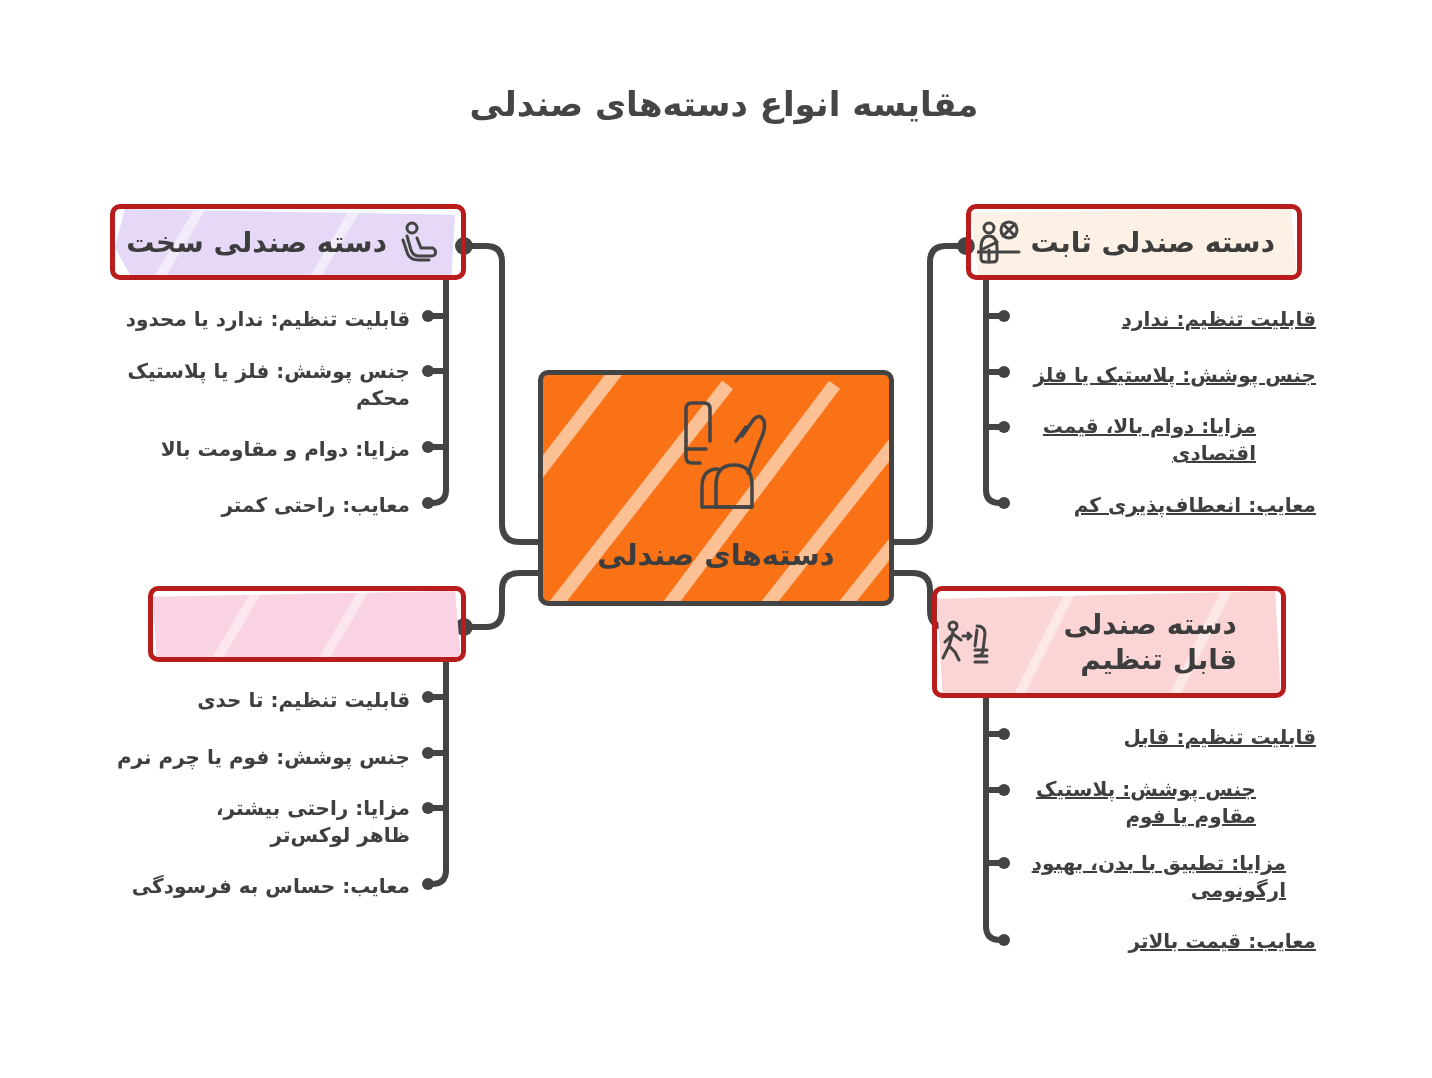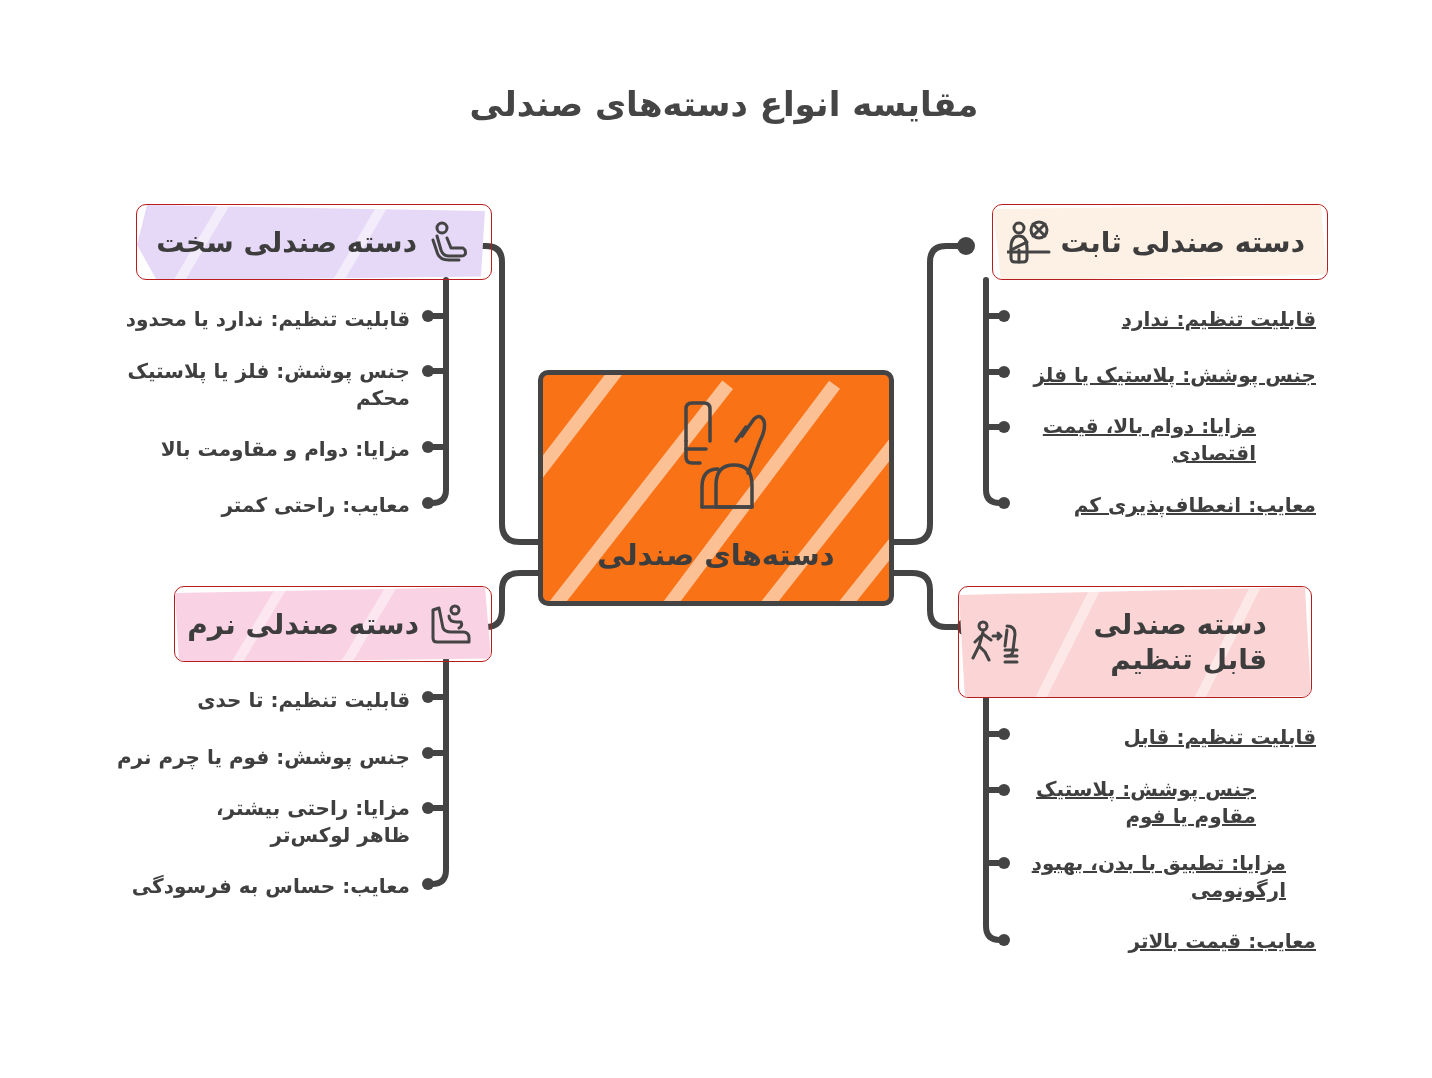--- a/index.html
+++ b/index.html
@@ -4,22 +4,22 @@
   <style>
     * { box-sizing: border-box; margin: 0; padding: 0; }
     html, body { width: 1432px; height: 1078px; background: #ffffff; overflow: hidden; }
     body { position: relative; font-family: "DejaVu Sans", sans-serif; color: #3f3f3f; }
     .title {
       position: absolute; left: 0; top: 84px; width: 1432px; text-align: center;
       font-size: 34px; font-weight: bold; color: #454545; direction: rtl; margin-left: 8px;
     }
     svg.lines { position: absolute; left: 0; top: 0; width: 1432px; height: 1078px; }
     .node {
-      position: absolute; border: 1px solid #b91c1c; border-radius: 10px;
-      display: flex; align-items: center; direction: rtl; overflow: hidden; margin-left: 26px;
+      position: absolute; border: 5px solid #b91c1c; border-radius: 10px;
+      display: flex; align-items: center; direction: rtl; overflow: hidden;
     }
     .node .fill {
       position: absolute; inset: 0; z-index: 0;
     }
     .node .content { position: relative; z-index: 1; display: flex; align-items: center; gap: 10px; direction: rtl; }
     .node .label { font-size: 28px; font-weight: bold; color: #3d3d3d; line-height: 1.25; }
     .node .icon { width: 44px; height: 44px; flex: 0 0 44px; }
     .center {
       position: absolute; left: 538px; top: 370px; width: 356px; height: 236px;
       border: 5px solid #444; border-radius: 10px; background: #f97316;
@@ -160,30 +160,20 @@
 </div>
 
 <div class="node" style="left:148px; top:586px; width:318px; height:76px;">
   <svg class="fill" viewBox="0 0 318 76" preserveAspectRatio="none">
     <polygon points="0,6 312,0 318,72 4,76" fill="#f9d3e3"></polygon>
     <g stroke="#ffffff" stroke-width="10" opacity="0.45">
         <line x1="60" y1="80" x2="110" y2="-4"></line>
         <line x1="170" y1="80" x2="220" y2="-4"></line>
       </g>
   </svg>
-  <div class="content" style="margin-right:18px;">
-    <svg class="icon" viewBox="0 0 44 44">
-      <g fill="none" stroke="#444" stroke-width="3" stroke-linecap="round" stroke-linejoin="round">
-        <path d="M4 8 L10 6 L14 26 Q16 30 22 30 L34 30 Q40 30 40 36 L40 40 L8 40 Q4 40 4 36 Z"></path>
-        <circle cx="26" cy="8" r="4"></circle>
-        <path d="M20 14 Q20 20 28 20 L32 20 Q34 24 30 26"></path>
-      </g>
-    </svg>
-    <div class="label">دسته صندلی نرم</div>
-  </div>
 </div>
 
 <div class="node" style="left:932px; top:586px; width:354px; height:112px;">
   <svg class="fill" viewBox="0 0 354 112" preserveAspectRatio="none">
     <polygon points="0,8 348,0 354,110 6,112" fill="#fbd5d5"></polygon>
     <g stroke="#ffffff" stroke-width="10" opacity="0.45">
         <line x1="80" y1="116" x2="140" y2="-4"></line>
         <line x1="240" y1="116" x2="300" y2="-4"></line>
       </g>
   </svg>

